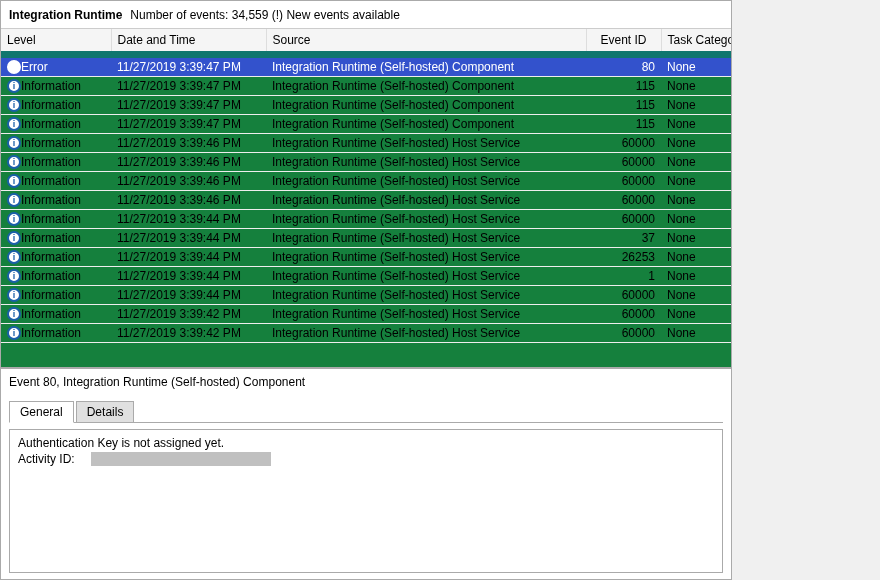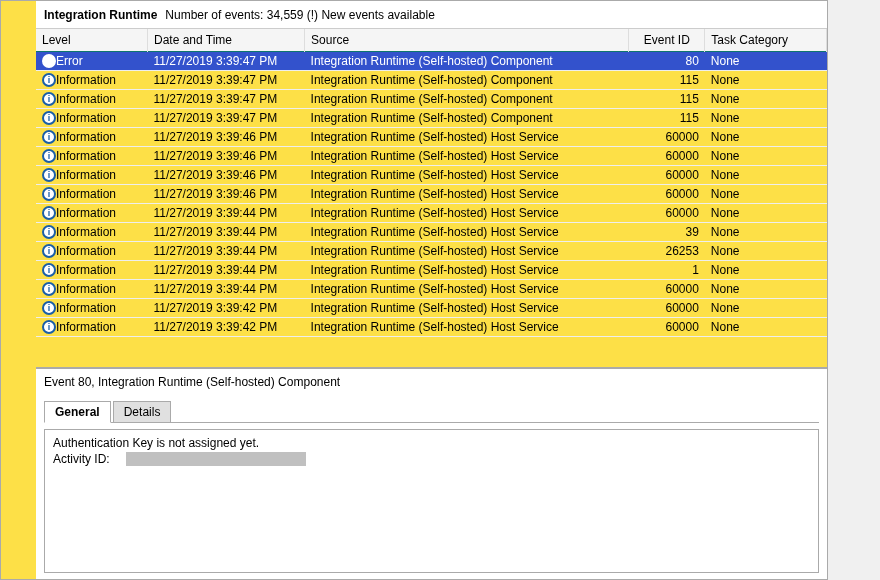--- a/index.html
+++ b/index.html
@@ -5,27 +5,26 @@
     * { box-sizing: border-box; margin: 0; padding: 0; }
     body {
       font-family: 'Segoe UI', Tahoma, sans-serif;
       font-size: 12px;
       background: #f0f0f0;
       width: 880px;
       height: 580px;
       overflow: hidden;
     }
     .window {
-      width: 828px;
+      width: 732px;
       height: 580px;
-      background: #fde047;
+      background: #15803d;
       border: 1px solid #aaa;
       display: flex;
       flex-direction: column;
-      padding-left: 35px;
     }
     .title-bar {
       background: #fff;
       border-bottom: 1px solid #ccc;
       padding: 4px 8px;
       display: flex;
       align-items: center;
       gap: 8px;
       min-height: 28px;
     }
@@ -44,21 +43,21 @@
       overflow-y: auto;
       border-bottom: 2px solid #aaa;
     }
     table {
       width: 100%;
       border-collapse: collapse;
       table-layout: fixed;
     }
     thead tr {
       background: #f5f5f5;
-      border-bottom: 1px solid #0f766e;
+      border-bottom: 7px solid #0f766e;
     }
     thead th {
       text-align: left;
       padding: 4px 6px;
       font-weight: normal;
       font-size: 12px;
       color: #000;
       border-right: 1px solid #ddd;
       white-space: nowrap;
     }
@@ -146,21 +145,21 @@
       cursor: pointer;
       border: 1px solid transparent;
       margin-bottom: -1px;
       background: #f0f0f0;
       border-color: #aaa #aaa transparent #aaa;
       color: #000;
     }
     .tab.active {
       background: #fff;
       border-color: #aaa #aaa #fff #aaa;
-      font-weight: bold;
+      font-weight: normal;
     }
     .tab-inactive {
       background: #e0e0e0;
       border-color: #aaa #aaa #aaa #aaa;
       margin-left: 2px;
     }
     .detail-content {
       border: 1px solid #aaa;
       padding: 6px 8px;
       font-size: 12px;
@@ -314,21 +313,21 @@
           </tr>
           <tr>
             <td>
               <div class="level-cell">
                 <span class="icon-info">i</span>
                 <span>Information</span>
               </div>
             </td>
             <td>11/27/2019 3:39:44 PM</td>
             <td>Integration Runtime (Self-hosted) Host Service</td>
-            <td class="col-eventid">39</td>
+            <td class="col-eventid">37</td>
             <td>None</td>
           </tr>
           <tr>
             <td>
               <div class="level-cell">
                 <span class="icon-info">i</span>
                 <span>Information</span>
               </div>
             </td>
             <td>11/27/2019 3:39:44 PM</td>

